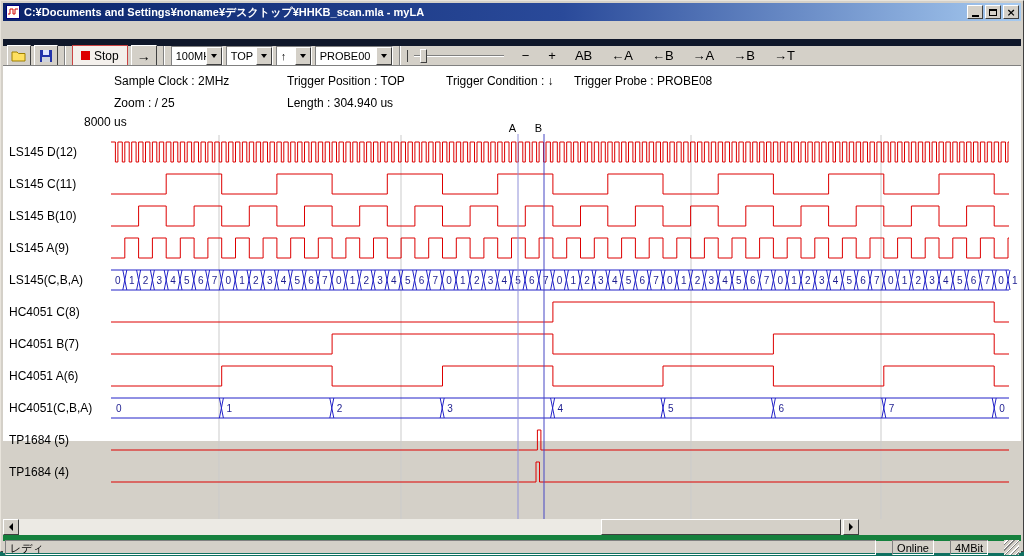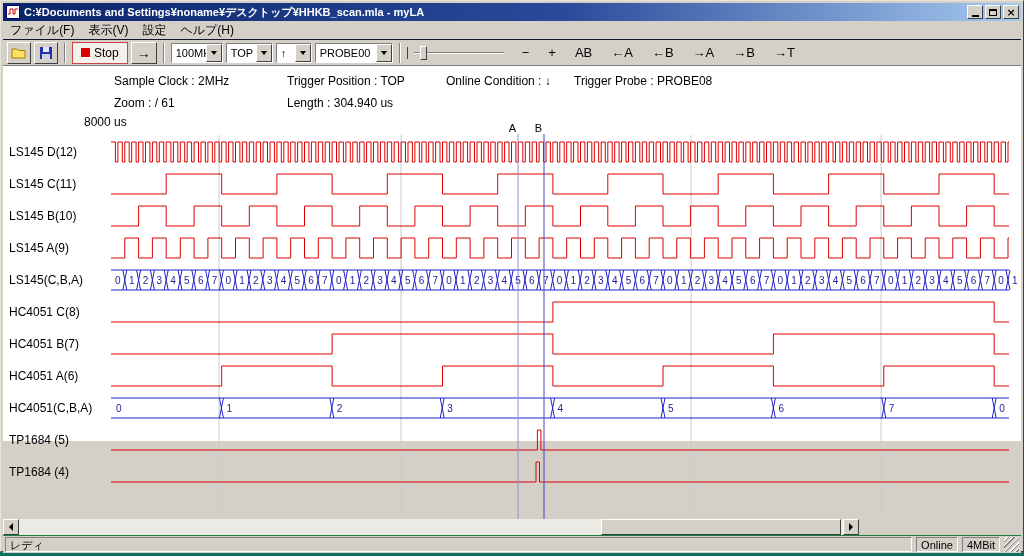--- a/index.html
+++ b/index.html
@@ -17,21 +17,21 @@
           margin-left:2px;padding:0;display:flex;align-items:center;justify-content:center;color:#000;}
   .glyph-min{display:block;width:7px;height:2px;background:#000;margin-top:7px;}
   .glyph-max{display:block;width:8px;height:7px;border:1px solid #000;border-top-width:2px;}
   .glyph-close{font-size:11px;line-height:11px;font-weight:bold;font-family:"DejaVu Sans",sans-serif;}
   
   .menubar{position:absolute;left:2px;top:20px;width:1018px;height:18px;background:#d4d0c8;
            display:flex;align-items:center;font-size:12px;color:#000;}
   .menu-item{padding:1px 7px;}
   
   .toolbar{position:absolute;left:2px;top:38px;width:1018px;height:26px;background:#d4d0c8;
-           border-top:1px solid #0f172a;display:flex;align-items:center;padding:0 4px;gap:3px;font-size:12px;}
+           border-top:7px solid #0f172a;display:flex;align-items:center;padding:0 4px;gap:3px;font-size:12px;}
   .tbtn{height:22px;min-width:24px;background:#d4d0c8;border:1px solid;border-color:#fff #404040 #404040 #fff;
         display:flex;align-items:center;justify-content:center;font-size:12px;color:#000;padding:0 4px;
         font-family:"Liberation Sans",sans-serif;}
   .icon-btn{width:24px;padding:0;}
   .stop-btn{background:#f4f0ec;border:1px solid #cc4444;gap:4px;padding:0 8px;}
   .stop-square{width:9px;height:9px;background:#dd0000;display:inline-block;}
   .run-btn{font-size:14px;font-weight:bold;width:26px;}
   .sep{width:2px;height:20px;border-left:1px solid #808080;border-right:1px solid #fff;margin:0 3px;}
   .combo{display:flex;align-items:stretch;background:#fff;height:20px;
          border:1px solid;border-color:#808080 #fff #fff #808080;}
@@ -59,21 +59,21 @@
   .hs-btn{position:absolute;top:0;width:16px;height:16px;background:#d4d0c8;
           border:1px solid;border-color:#fff #404040 #404040 #fff;display:flex;align-items:center;justify-content:center;}
   .hs-left{left:0;}
   .hs-right{left:840px;}
   .tri-left{width:0;height:0;border-top:4px solid transparent;border-bottom:4px solid transparent;border-right:4px solid #000;}
   .tri-right{width:0;height:0;border-top:4px solid transparent;border-bottom:4px solid transparent;border-left:4px solid #000;}
   .hs-thumb{position:absolute;left:598px;top:0;width:240px;height:16px;background:#d4d0c8;
             border:1px solid;border-color:#fff #404040 #404040 #fff;}
   
   .statusbar{position:absolute;left:2px;top:534px;width:1018px;height:18px;background:#d4d0c8;
-             border-top:1px solid #15803d;display:flex;align-items:center;gap:4px;padding:1px 2px;font-size:11px;color:#000;}
+             border-top:6px solid #15803d;display:flex;align-items:center;gap:16px;padding:1px 2px;font-size:11px;color:#000;}
   .sb-left{flex:1;height:15px;border:1px solid;border-color:#808080 #fff #fff #808080;padding:0 4px;line-height:14px;}
   .sb-panel{height:15px;border:1px solid;border-color:#808080 #fff #fff #808080;padding:0 4px;line-height:14px;text-align:center;}
   .sb-grip{width:15px;height:15px;flex:0 0 auto;
            background:repeating-linear-gradient(135deg,#d4d0c8 0 2px,#fff 2px 3px,#808080 3px 4px);}
 </style>
 </head>
 <body>
 
 <div class="window">
 
@@ -89,26 +89,20 @@
         <span class="glyph-min"></span>
       </button>
     <button class="winbtn">
         <span class="glyph-max"></span>
       </button>
     <button class="winbtn">
         <span class="glyph-close">×</span>
       </button>
   </div>
 
-  <div class="menubar" id="menubar">
-      <span class="menu-item">ファイル(F)</span>
-      <span class="menu-item">表示(V)</span>
-      <span class="menu-item">設定</span>
-      <span class="menu-item">ヘルプ(H)</span>
-    </div>
 
   <div class="toolbar">
     <button class="tbtn icon-btn">
       <svg width="16" height="14">
           <path d="M1 12 L1 3 L6 3 L7.5 4.5 L14 4.5 L14 12 Z" fill="#ffe060" stroke="#a08000"></path>
         </svg>
     </button>
     <button class="tbtn icon-btn">
       <svg width="14" height="14">
           <rect x="1" y="1" width="12" height="12" fill="#2233aa"></rect>
@@ -163,23 +157,23 @@
         <button class="flatbtn">←B</button>
         <button class="flatbtn">→A</button>
         <button class="flatbtn">→B</button>
         <button class="flatbtn">→T</button>
       </span>
   </div>
 
   <div class="main">
     <span class="info" style="left:111px;top:8px">Sample Clock : 2MHz</span>
     <span class="info" style="left:284px;top:8px">Trigger Position : TOP</span>
-    <span class="info" style="left:443px;top:8px">Online Condition : ↓</span>
+    <span class="info" style="left:443px;top:8px">Trigger Condition : ↓</span>
     <span class="info" style="left:571px;top:8px">Trigger Probe : PROBE08</span>
-    <span class="info" style="left:111px;top:30px">Zoom : /  61</span>
+    <span class="info" style="left:111px;top:30px">Zoom : /  25</span>
     <span class="info" style="left:284px;top:30px">Length : 304.940 us</span>
     <span class="info" style="left:81px;top:49px">8000 us</span>
   </div>
 
   <svg id="wave-svg" width="1024" height="556">
       <line x1="218" y1="134" x2="218" y2="518" stroke="#cbcbcb" stroke-width="1"></line>
       <line x1="400" y1="134" x2="400" y2="518" stroke="#cbcbcb" stroke-width="1"></line>
       <line x1="690" y1="134" x2="690" y2="518" stroke="#cbcbcb" stroke-width="1"></line>
       <line x1="880" y1="134" x2="880" y2="518" stroke="#cbcbcb" stroke-width="1"></line>
       <text x="8" y="155" font-size="12" fill="#000">LS145 D(12)</text>

